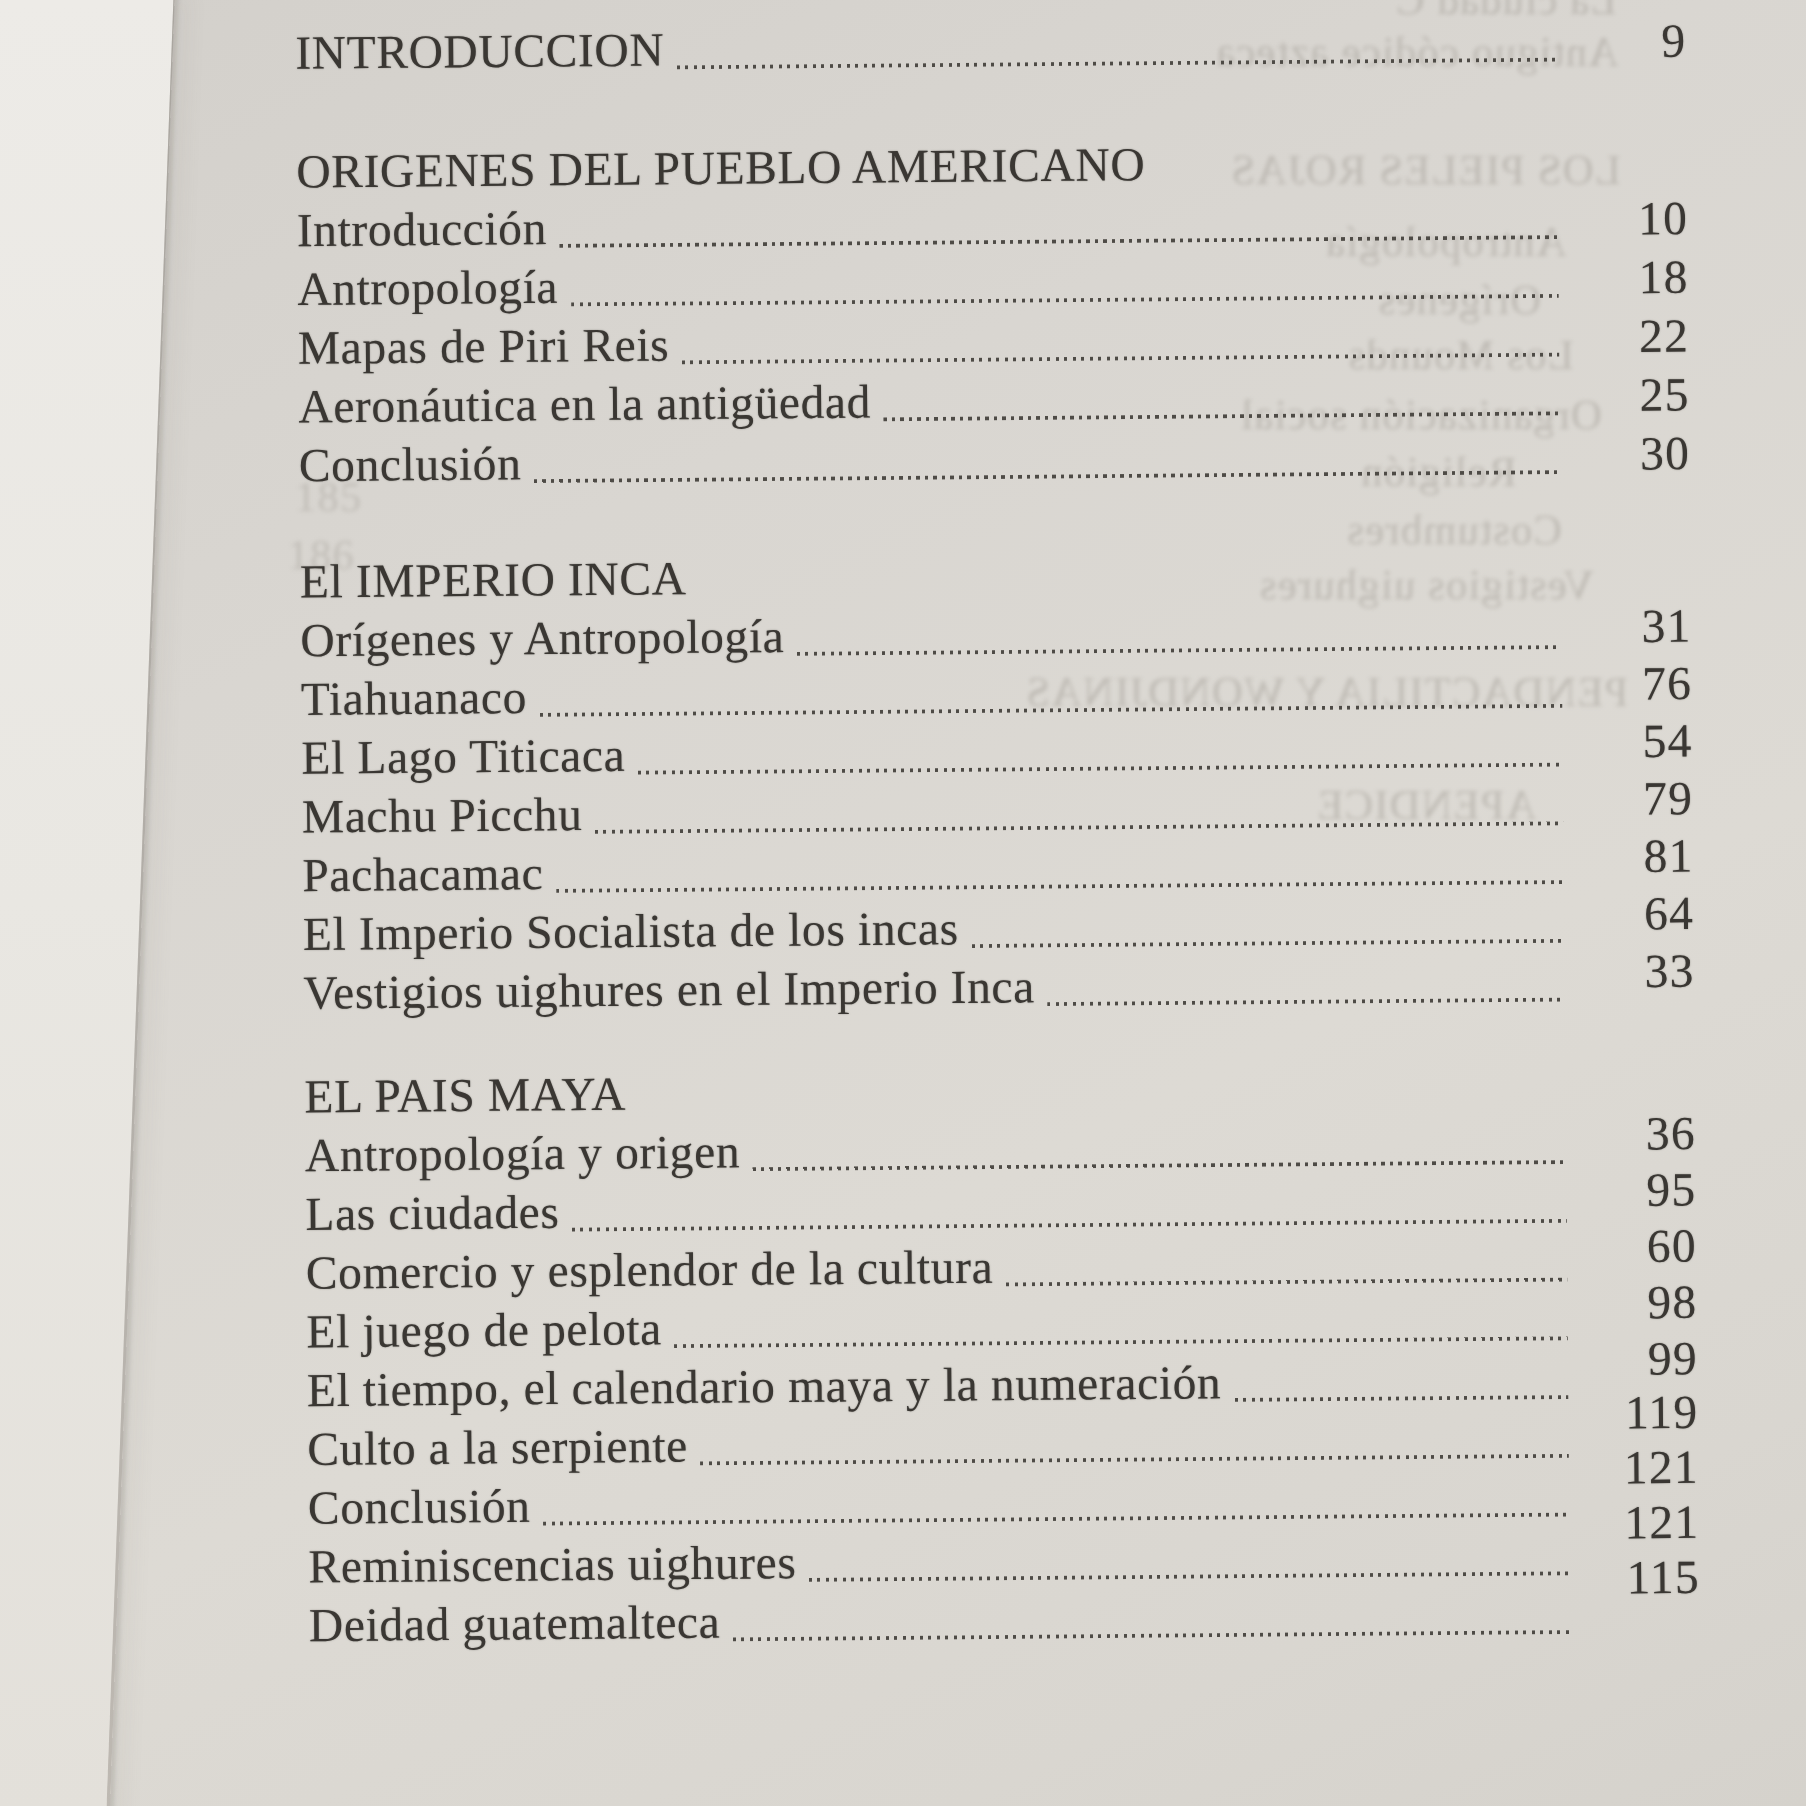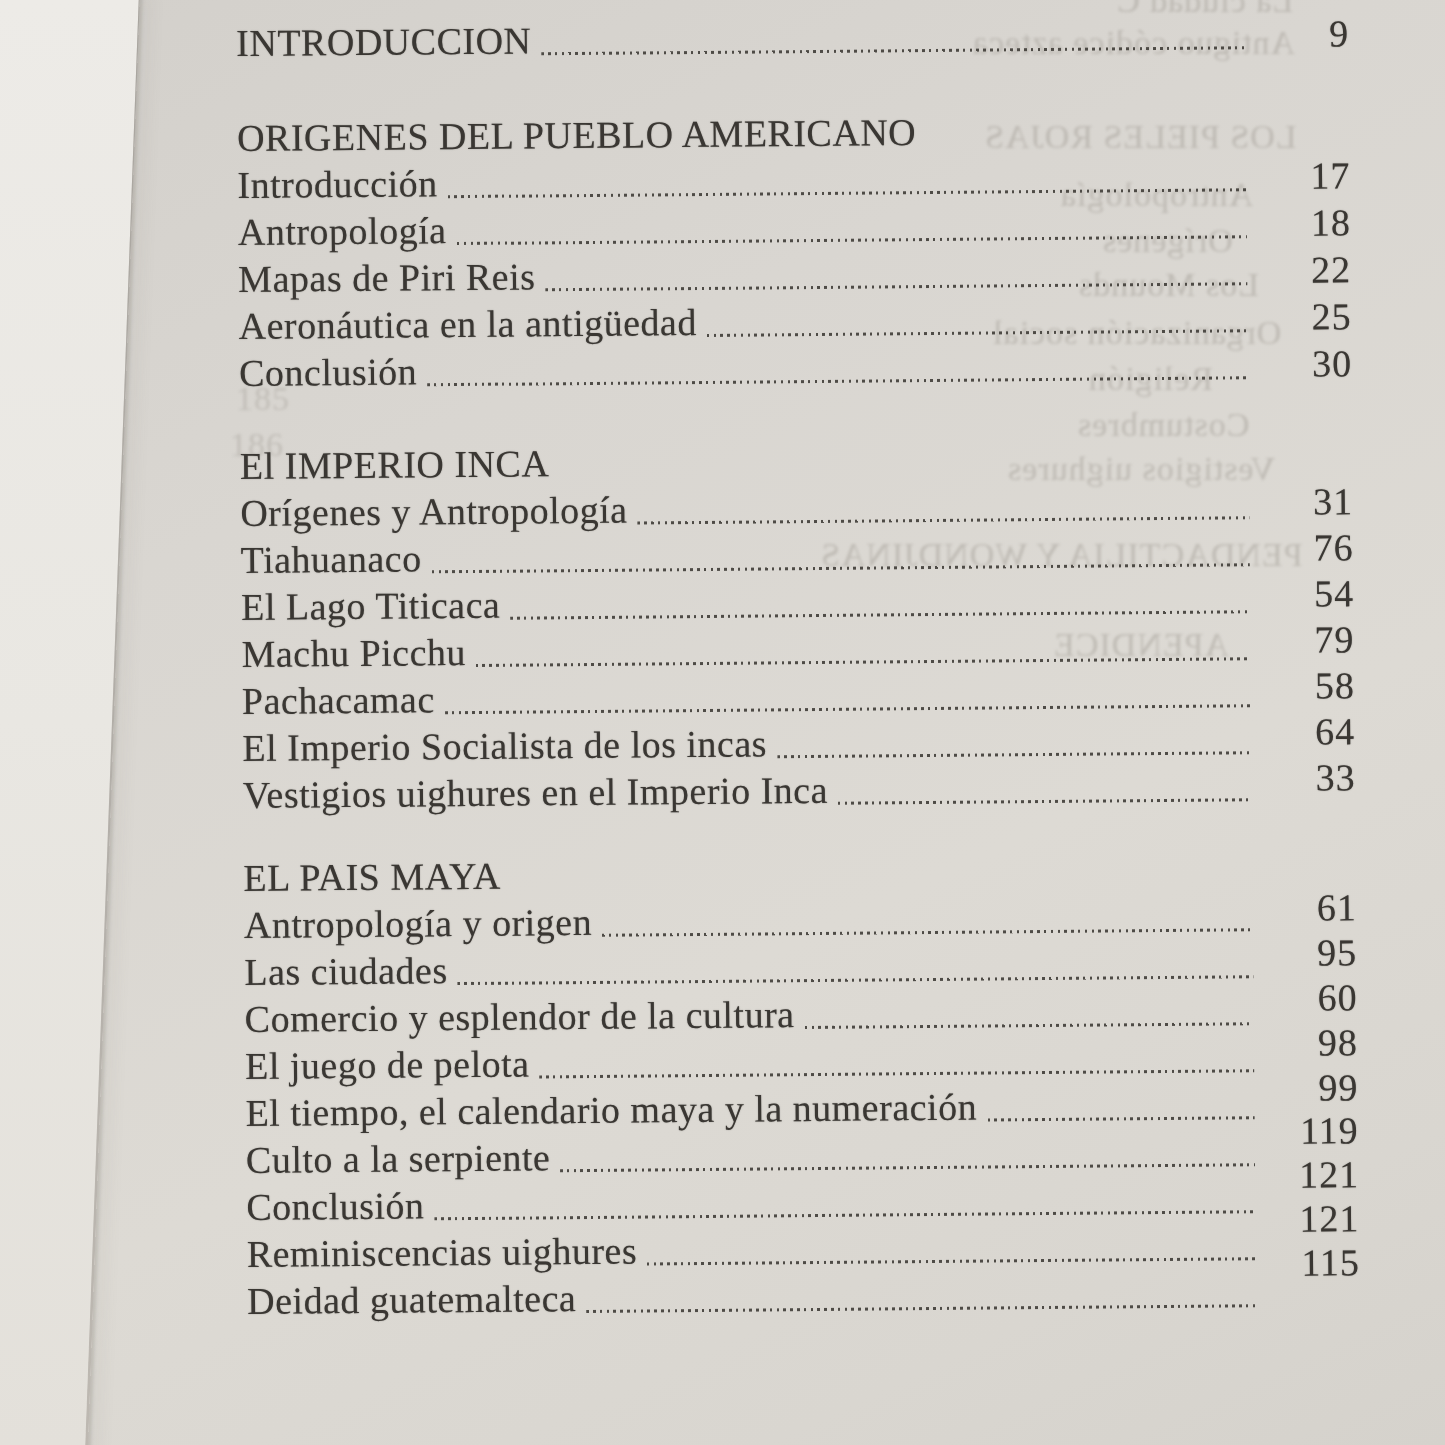--- a/index.html
+++ b/index.html
@@ -84,21 +84,21 @@
         <span class="lead"></span>
         <span class="num">9</span>
       </div>
 
       <div class="row h gap-a">
         <span class="t">ORIGENES DEL PUEBLO AMERICANO</span>
       </div>
       <div class="row">
         <span class="t">Introducción</span>
         <span class="lead"></span>
-        <span class="num">17</span>
+        <span class="num">10</span>
       </div>
       <div class="row">
         <span class="t">Antropología</span>
         <span class="lead"></span>
         <span class="num">18</span>
       </div>
       <div class="row">
         <span class="t">Mapas de Piri Reis</span>
         <span class="lead"></span>
         <span class="num">22</span>
@@ -133,40 +133,40 @@
         <span class="num" style="--ns:-4px">54</span>
       </div>
       <div class="row">
         <span class="t">Machu Picchu</span>
         <span class="lead"></span>
         <span class="num" style="--ns:-5px">79</span>
       </div>
       <div class="row">
         <span class="t">Pachacamac</span>
         <span class="lead"></span>
-        <span class="num" style="--ns:-6px">58</span>
+        <span class="num" style="--ns:-6px">81</span>
       </div>
       <div class="row">
         <span class="t">El Imperio Socialista de los incas</span>
         <span class="lead"></span>
         <span class="num" style="--ns:-7px">64</span>
       </div>
       <div class="row">
         <span class="t">Vestigios uighures en el Imperio Inca</span>
         <span class="lead"></span>
         <span class="num" style="--ns:-8px">33</span>
       </div>
 
       <div class="row h gap-c">
         <span class="t">EL PAIS MAYA</span>
       </div>
       <div class="row">
         <span class="t">Antropología y origen</span>
         <span class="lead"></span>
-        <span class="num" style="--ns:-8px">61</span>
+        <span class="num" style="--ns:-8px">36</span>
       </div>
       <div class="row">
         <span class="t">Las ciudades</span>
         <span class="lead"></span>
         <span class="num" style="--ns:-10px">95</span>
       </div>
       <div class="row">
         <span class="t">Comercio y esplendor de la cultura</span>
         <span class="lead"></span>
         <span class="num" style="--ns:-12px">60</span>

